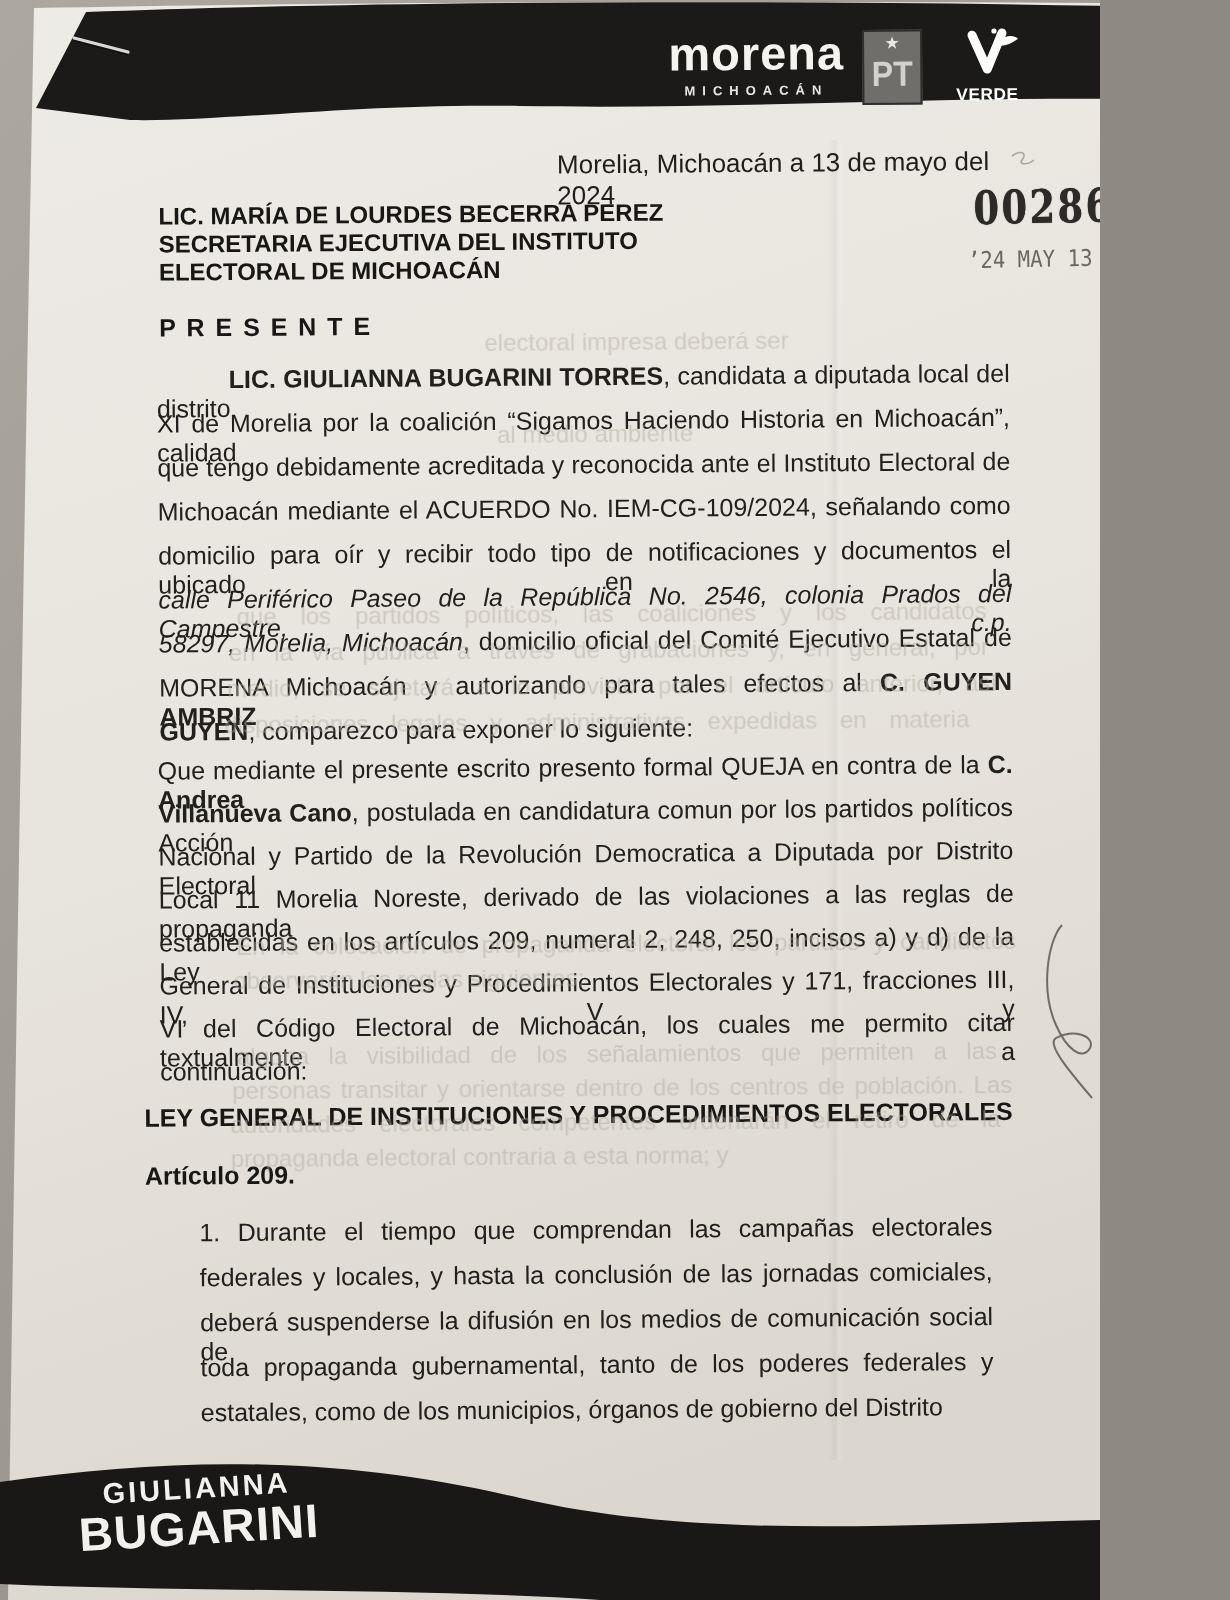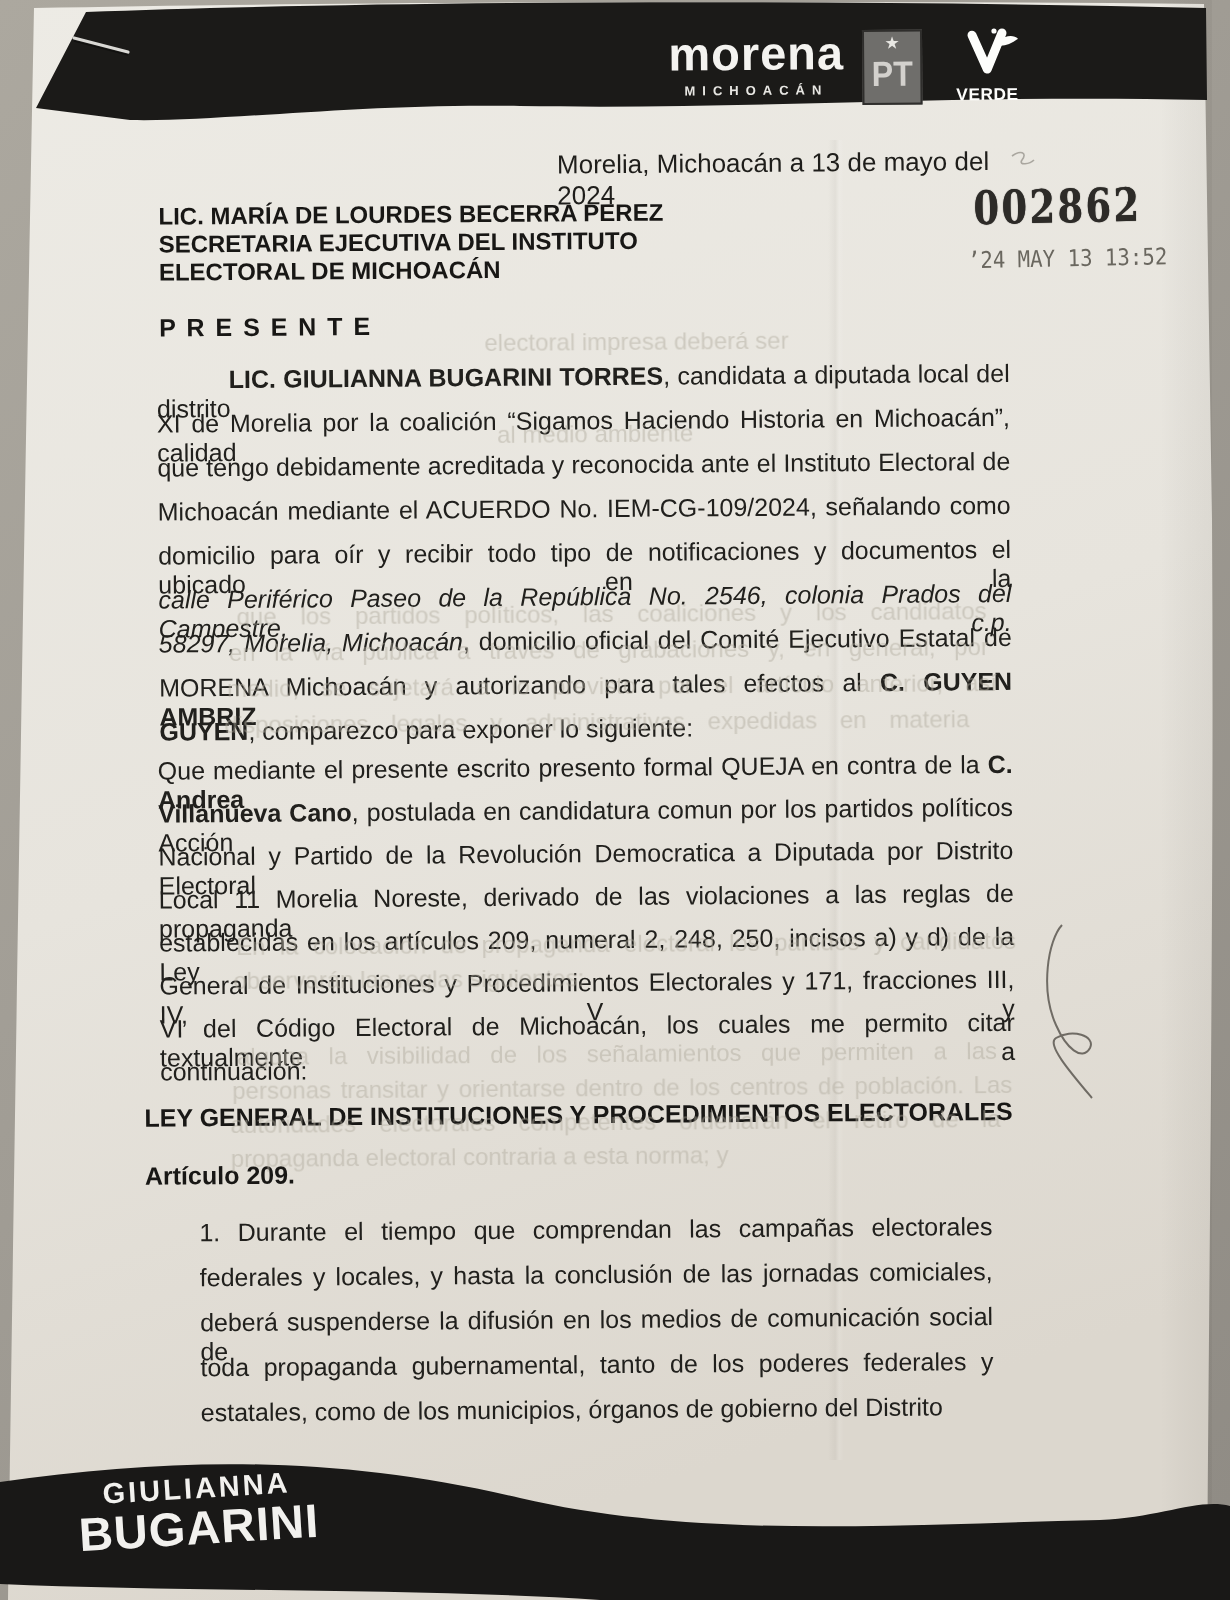--- a/index.html
+++ b/index.html
@@ -1,16 +1,16 @@
 <!DOCTYPE html>
 <html><head>
 <meta charset="utf-8">
 <style>
   html,body{margin:0;padding:0;background:#8e8a83;}
-  #stage{position:relative;width:1230px;height:1600px;overflow:hidden;
+  #stage{position:relative;width:1100px;height:1600px;overflow:hidden;
          background:linear-gradient(135deg,#aca89f 0%,#a19d95 40%,#8f8b84 100%);
          font-family:"Liberation Sans", sans-serif;}
   #backdrop{position:absolute;left:0;top:0;z-index:0;}
   #content{position:absolute;left:0;top:0;width:1230px;height:1600px;z-index:2;
            transform:rotate(-0.45deg);color:#1f1e1b;}
   .abs{position:absolute;}
   
   #morena-word{left:662px;top:30px;width:200px;text-align:center;color:#f4f3f0;
                font-size:47px;font-weight:bold;letter-spacing:1px;line-height:50px;}
   #morena-region{left:662px;top:84px;width:200px;text-align:center;color:#e8e7e3;

